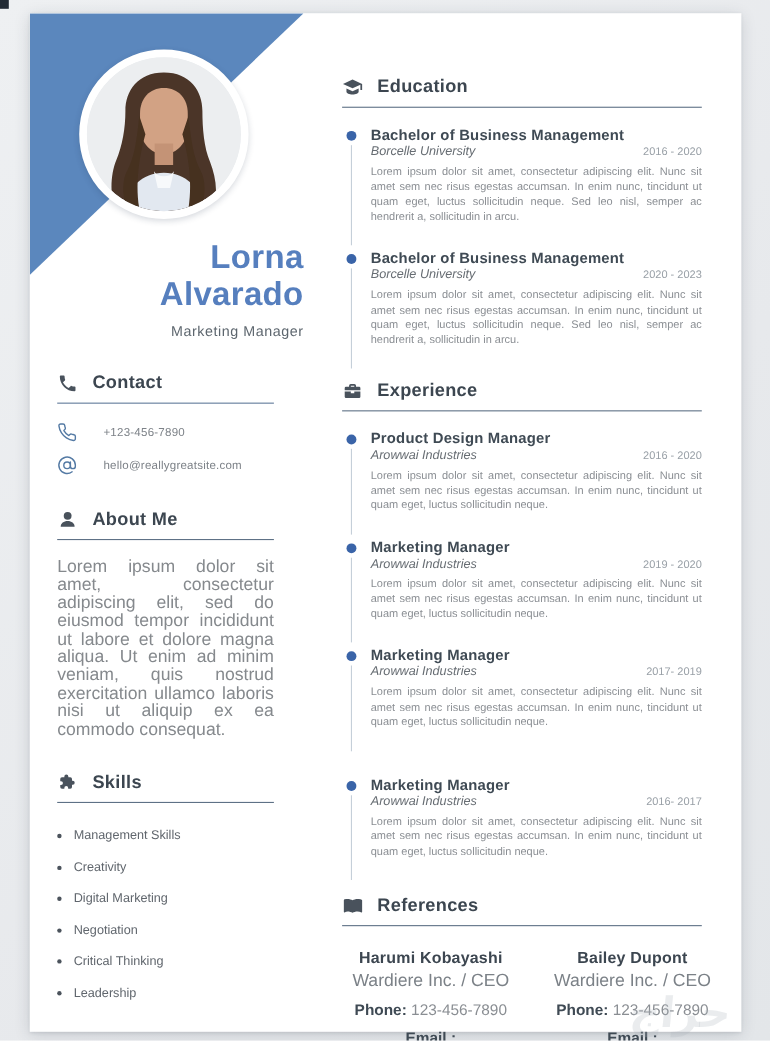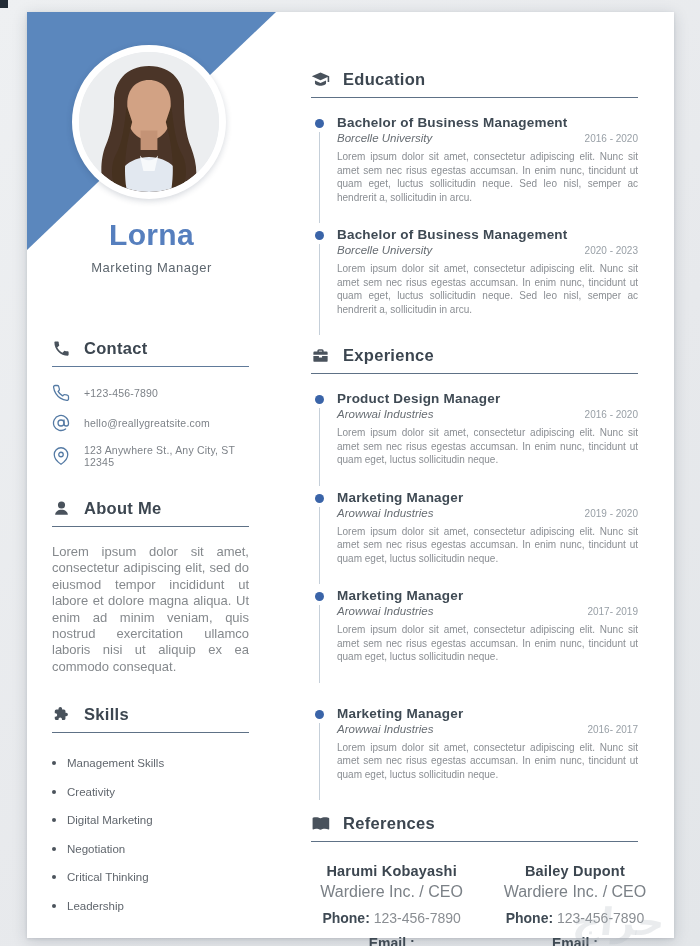--- a/index.html
+++ b/index.html
@@ -23,41 +23,41 @@
     background:#5b87bd;
     clip-path:polygon(0 0,100% 0,0 100%);
   }
   .photo {
     position:absolute; left:45px; top:33px; width:154px; height:154px;
     border-radius:50%; border:7px solid #ffffff; overflow:hidden;
     background:#e9ecef; box-shadow:0 2px 6px rgba(30,45,70,.18);
   }
   .photo svg { display:block; width:100%; height:100%; }
 
-  .identity { position:absolute; left:0; top:206px; width:249px; text-align:center; }
+  .identity { position:absolute; left:0; top:206px; width:249px; text-align:right; }
   .name { font-size:30px; line-height:33px; font-weight:600; color:#567fbe; letter-spacing:.3px; }
   .job-title { margin-top:9px; font-size:13px; color:#5d666e; letter-spacing:.5px; }
 
   .sidebar { position:absolute; left:25px; top:327px; width:197px; }
 
   .sec-head { display:flex; align-items:center; gap:13px; }
   .sec-head .ico { width:19px; height:19px; color:#49525c; flex:0 0 auto; }
   .sec-head .ico svg { width:100%; height:100%; display:block; }
   .sec-title { font-size:16.5px; font-weight:700; color:#3c4650; letter-spacing:.3px; }
   .rule { border:none; border-top:1.6px solid #607a9a; margin-top:8px; }
   .rule.gray { border-top-color:#5e7186; }
 
   .contact-items { margin-top:17px; }
-  .c-row { display:flex; align-items:center; gap:14px; margin-bottom:12px; }
+  .c-row { display:flex; align-items:center; gap:24px; margin-bottom:12px; }
   .c-row .cico { width:18px; height:18px; color:#547aa4; flex:0 0 auto; }
   .c-row .cico svg { width:100%; height:100%; display:block; }
   .c-text { font-size:10.5px; color:#7d8288; letter-spacing:.2px; }
 
   .about-sec { margin-top:31px; }
-  .about-text { margin-top:17px; font-size:13px; line-height:16.4px; color:#85898d; text-align:justify; }
+  .about-text { margin-top:17px; font-size:16px; line-height:16.4px; color:#85898d; text-align:justify; }
 
   .skills-sec { margin-top:30px;text-align:center; }
   .skills-list { margin-top:24px; list-style:none; }
   .skills-list li { display:flex; align-items:center; gap:11px; margin-bottom:16.5px; font-size:11.5px; color:#60666d; }
   .bullet { width:4px; height:4px; border-radius:50%; background:#4b535c; flex:0 0 auto; }
 
   
   .main { position:absolute; left:284px; top:58px; width:327px; }
 
   .entries { margin-top:17px; }
@@ -110,20 +110,21 @@
         <path d="M25 100c0-15 11-25 25-25s25 10 25 25z" fill="#e2e8f0"></path>
         <path d="M43.5 74c2.5 4.5 10.5 4.5 13 0l-2.5 11h-8z" fill="#f7f9fb"></path>
         <path d="M34 38c-1.5 15-3 27-8 36-3 5.5-3 15-1 21l9 3c-3-19 1-37 4-48z" fill="#46311f"></path>
         <path d="M66 38c1.5 15 3 27 8 36 3 5.5 3 15 1 21l-9 3c3-19-1-37-4-48z" fill="#46311f"></path>
       </g>
     </svg>
   </div>
 
   <div class="identity">
     <div class="name">Lorna</div>
+    <div class="name">Alvarado</div>
     <div class="job-title">Marketing Manager</div>
   </div>
 
   <div class="sidebar">
 
     <section>
       <div class="sec-head">
         <span class="ico">
           <svg viewBox="0 0 24 24" fill="currentColor">
               <path d="M6.6 10.8c1.4 2.8 3.8 5.1 6.6 6.6l2.2-2.2c.3-.3.7-.4 1-.2 1.1.4 2.4.6 3.6.6.6 0 1 .4 1 1V20c0 .6-.4 1-1 1C10.6 21 3 13.4 3 4c0-.6.4-1 1-1h3.5c.6 0 1 .4 1 1 0 1.3.2 2.5.6 3.6.1.3 0 .7-.2 1l-2.3 2.2z"></path>
@@ -143,29 +144,20 @@
         </div>
         <div class="c-row">
           <span class="cico">
             <svg viewBox="0 0 24 24" fill="none" stroke="currentColor" stroke-width="1.7" stroke-linecap="round" stroke-linejoin="round">
                 <circle cx="12" cy="12" r="4"></circle>
                 <path d="M16 8v5a3 3 0 0 0 6 0v-1a10 10 0 1 0-3.9 7.9"></path>
               </svg>
           </span>
           <span class="c-text">hello@reallygreatsite.com</span>
         </div>
-        <div class="c-row">
-          <span class="cico">
-            <svg viewBox="0 0 24 24" fill="none" stroke="currentColor" stroke-width="1.7" stroke-linecap="round" stroke-linejoin="round">
-                <path d="M21 10c0 7-9 13-9 13s-9-6-9-13a9 9 0 0 1 18 0z"></path>
-                <circle cx="12" cy="10" r="3"></circle>
-              </svg>
-          </span>
-          <span class="c-text">123 Anywhere St., Any City, ST 12345</span>
-        </div>
       </div>
     </section>
 
     <section class="about-sec">
       <div class="sec-head">
         <span class="ico">
           <svg viewBox="0 0 24 24" fill="currentColor">
               <circle cx="12" cy="7.5" r="4.5"></circle>
               <path d="M12 13.5c-4.5 0-8 2.6-8 6.5h16c0-3.9-3.5-6.5-8-6.5z"></path>
             </svg>

